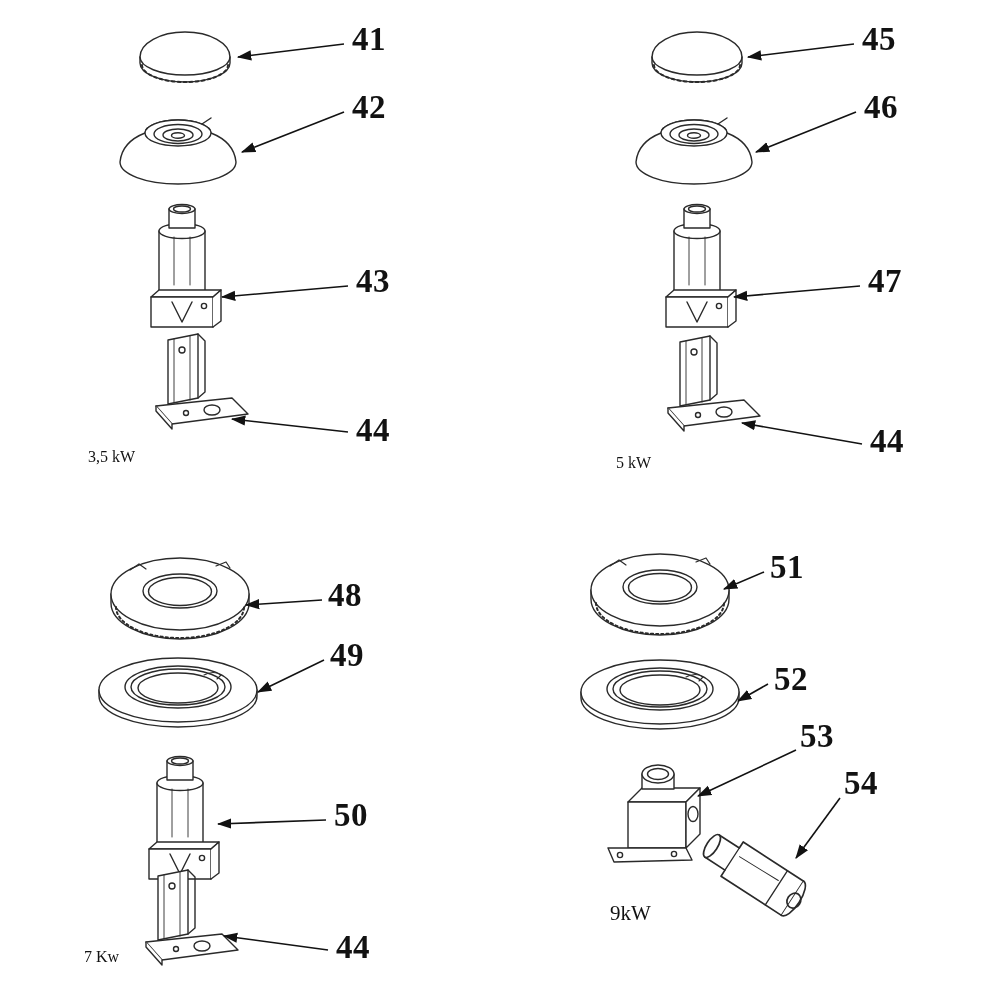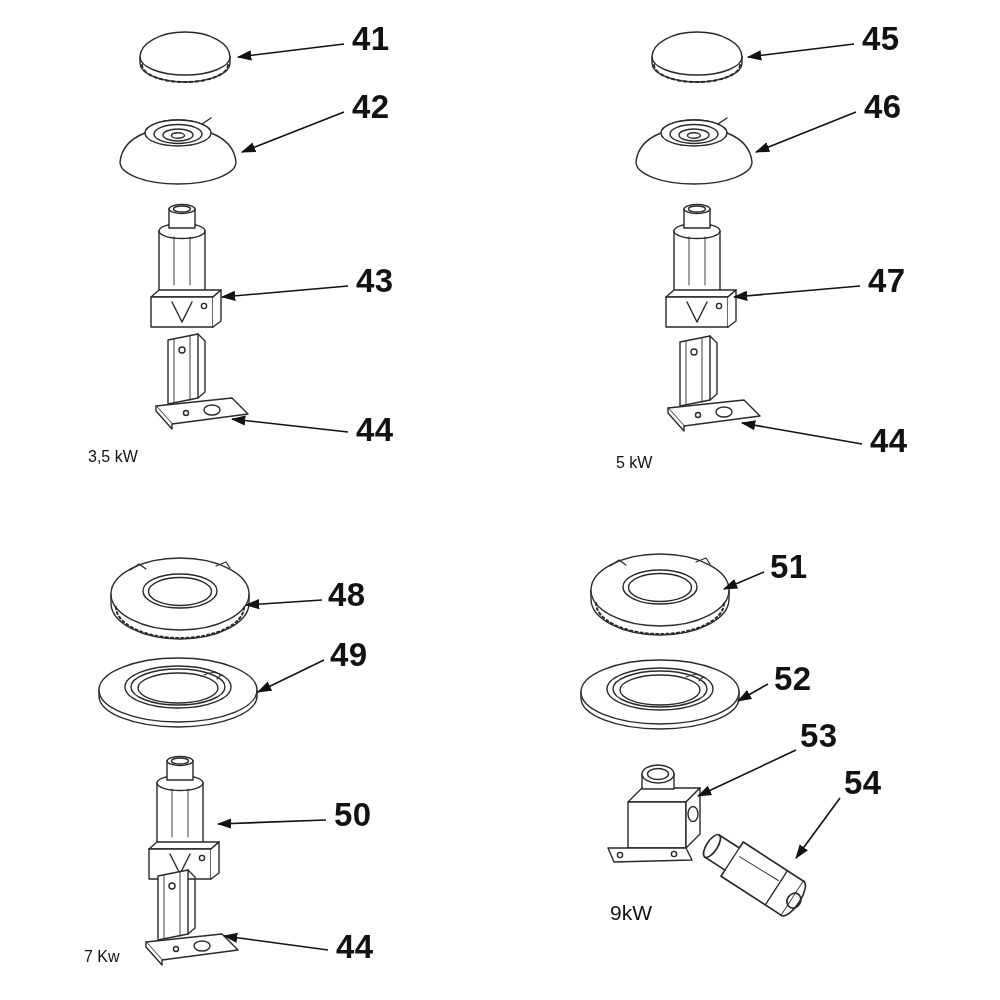--- a/index.html
+++ b/index.html
@@ -7,20 +7,21 @@
     padding: 0;
     background: #ffffff;
     font-family: "Liberation Sans", sans-serif;
   }
   .stage {
     position: relative;
     width: 1000px;
     height: 1000px;
     background: #ffffff;
     overflow: hidden;
+    font-family: Liberation Serif, serif;
   }
   svg { position: absolute; left: 0; top: 0; }
   text { fill: #121212; }
   .part-num {
     font-size: 33px;
     font-weight: 600;
     letter-spacing: 0.5px;
   }
   .caption {
     font-size: 16px;

